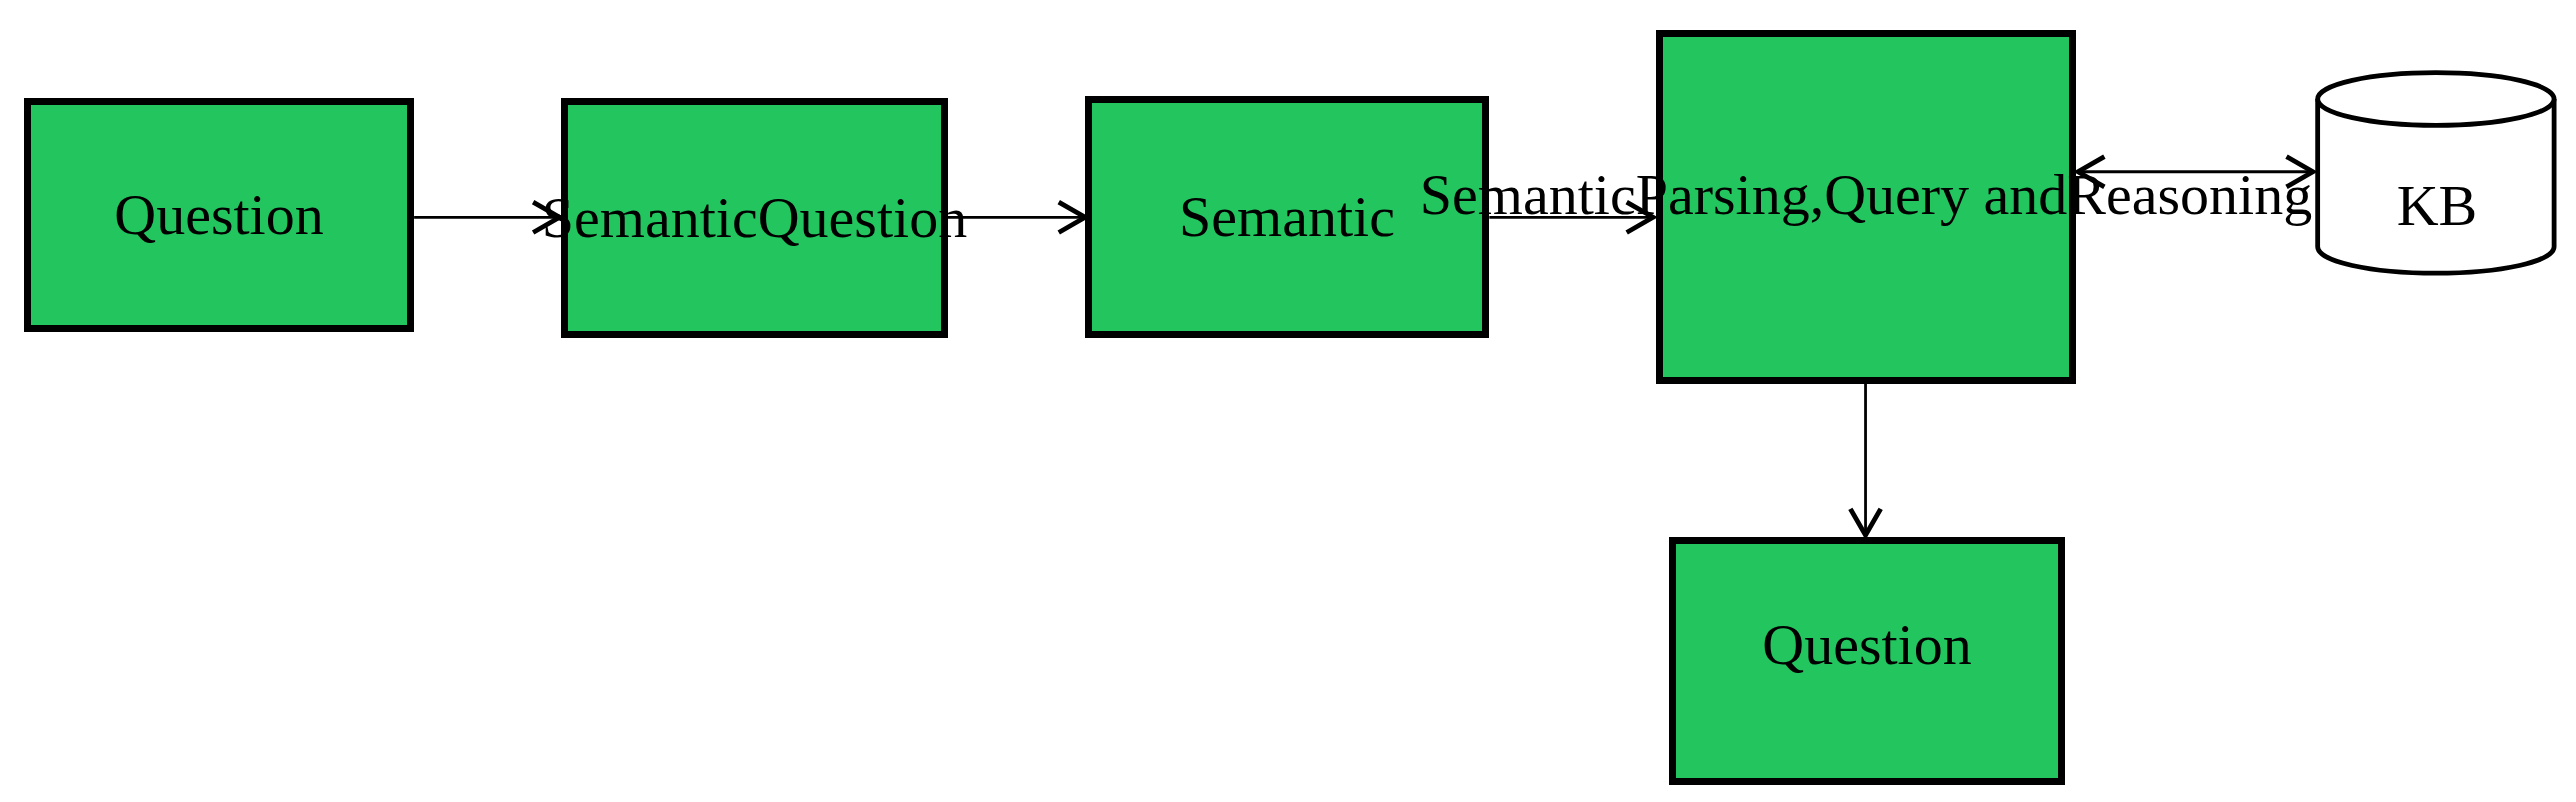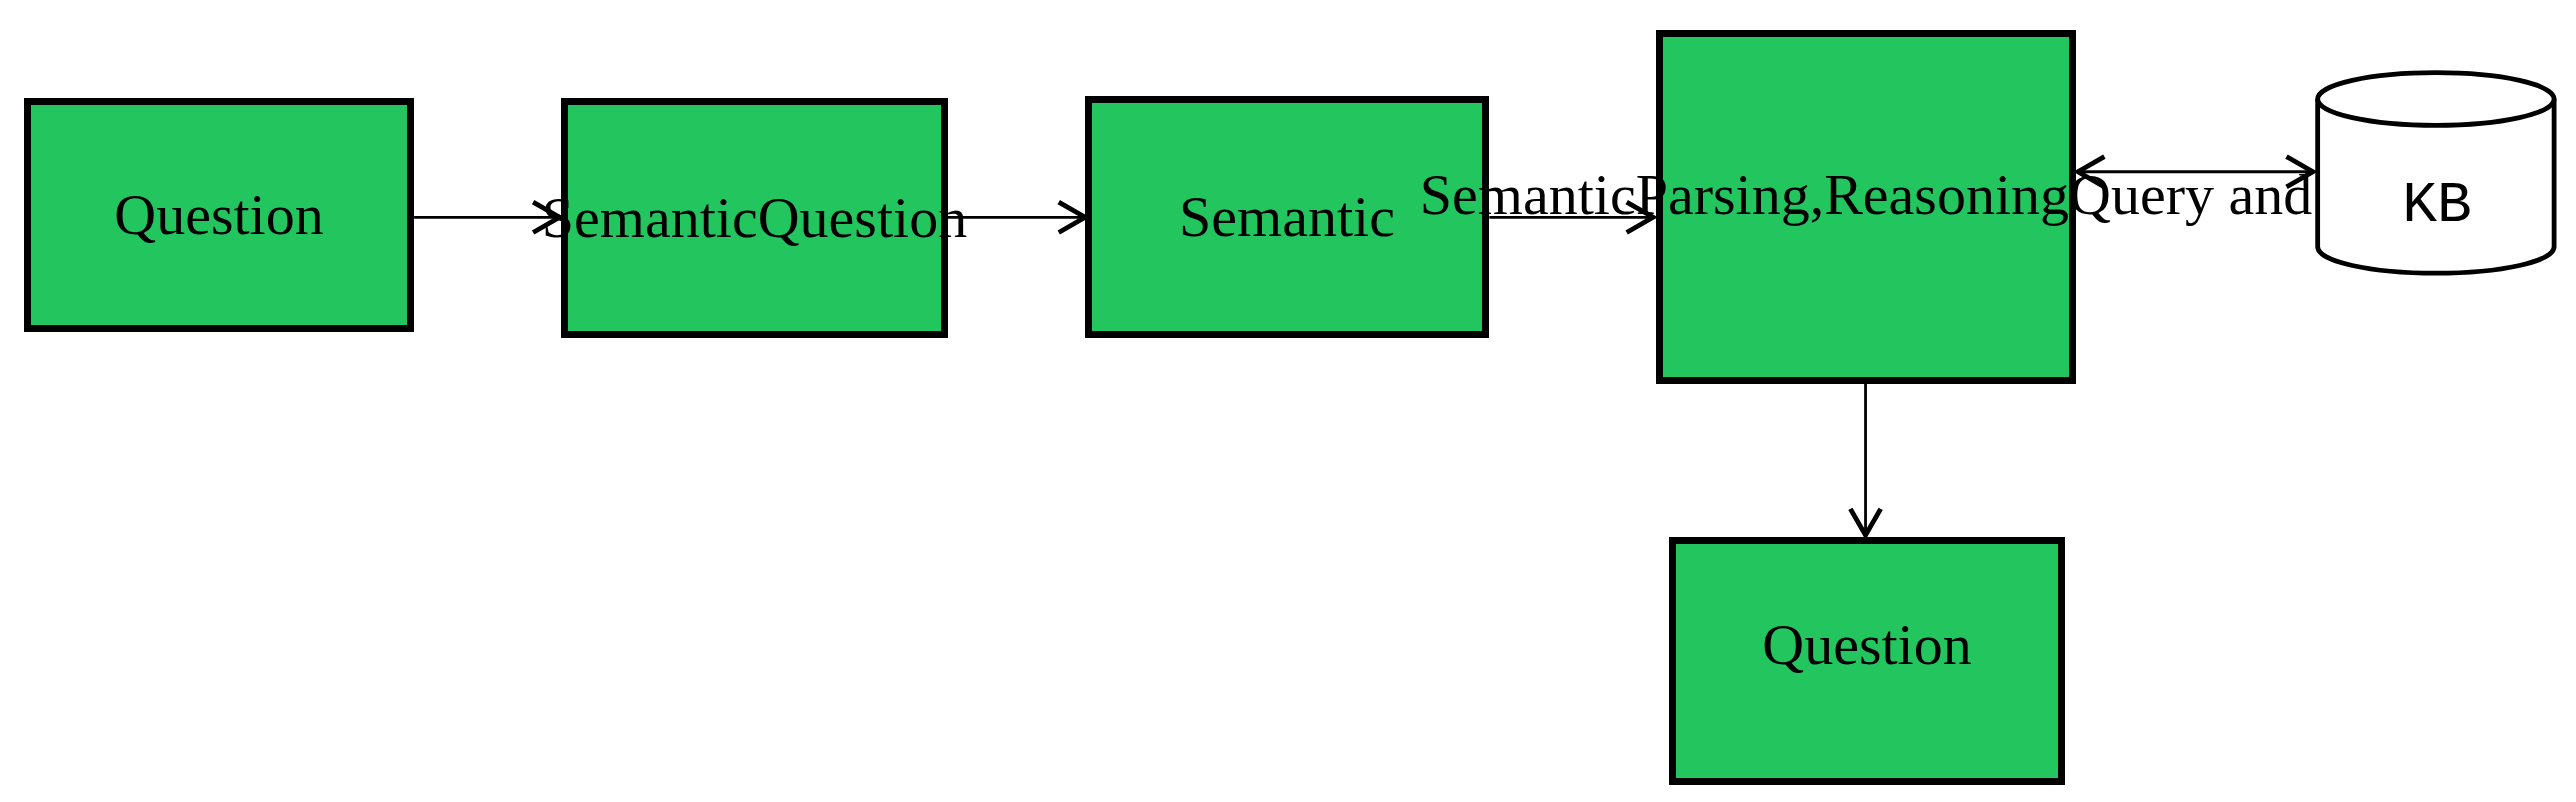--- a/index.html
+++ b/index.html
@@ -47,21 +47,20 @@
     left: 2316px;
     top: 158px;
     width: 242px;
     height: 96px;
     display: flex;
     align-items: center;
     justify-content: center;
     font-size: 58px;
     line-height: 72px;
     z-index: 2;
-    font-family: Liberation Mono, monospace;
   }
   .shaft  { stroke: #000000; stroke-width: 3.5px; fill: none; }
   .chev   { stroke: #000000; stroke-width: 6px;   fill: none; stroke-linejoin: miter; }
   .cyl    { stroke: #000000; stroke-width: 6px;   fill: #ffffff; }
 </style>
 </head>
 <body>
 
 <div id="canvas">
 
@@ -108,22 +107,22 @@
     <span>Question</span>
   </div>
 
   <div class="node" id="node-semantic-representation">
     <span>Semantic</span>
   </div>
 
   <div class="node" id="node-semantic-matching">
     <span>Semantic</span>
     <span>Parsing,</span>
+    <span>Query and</span>
     <span>Reasoning</span>
-    <span>Query and</span>
   </div>
 
   <div class="node" id="node-question-output">
     <span>Question</span>
   </div>
 
   <div id="kb-label">KB</div>
 
 </div>
 

